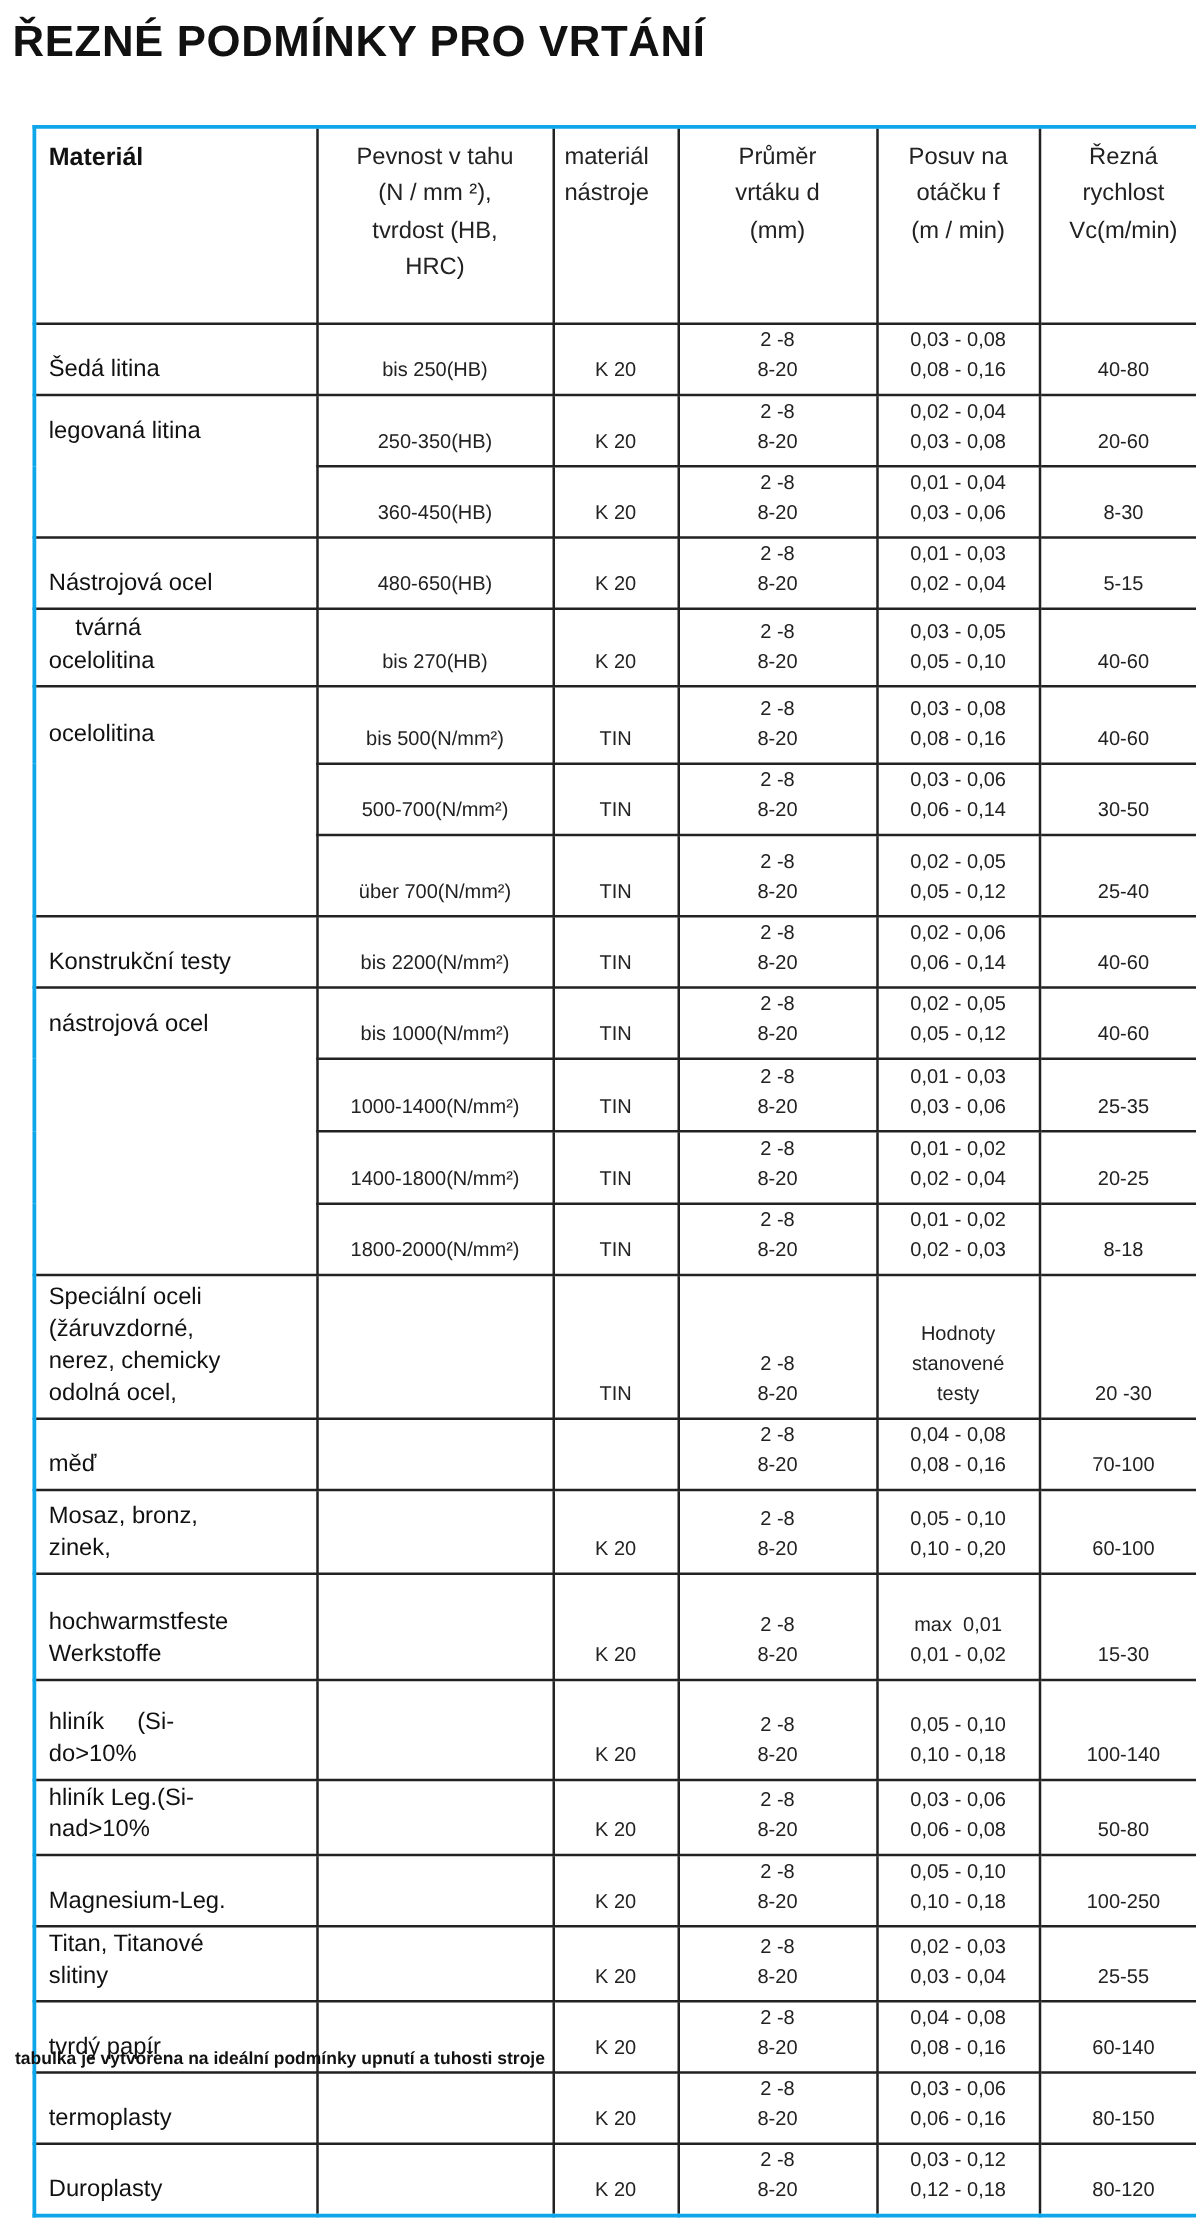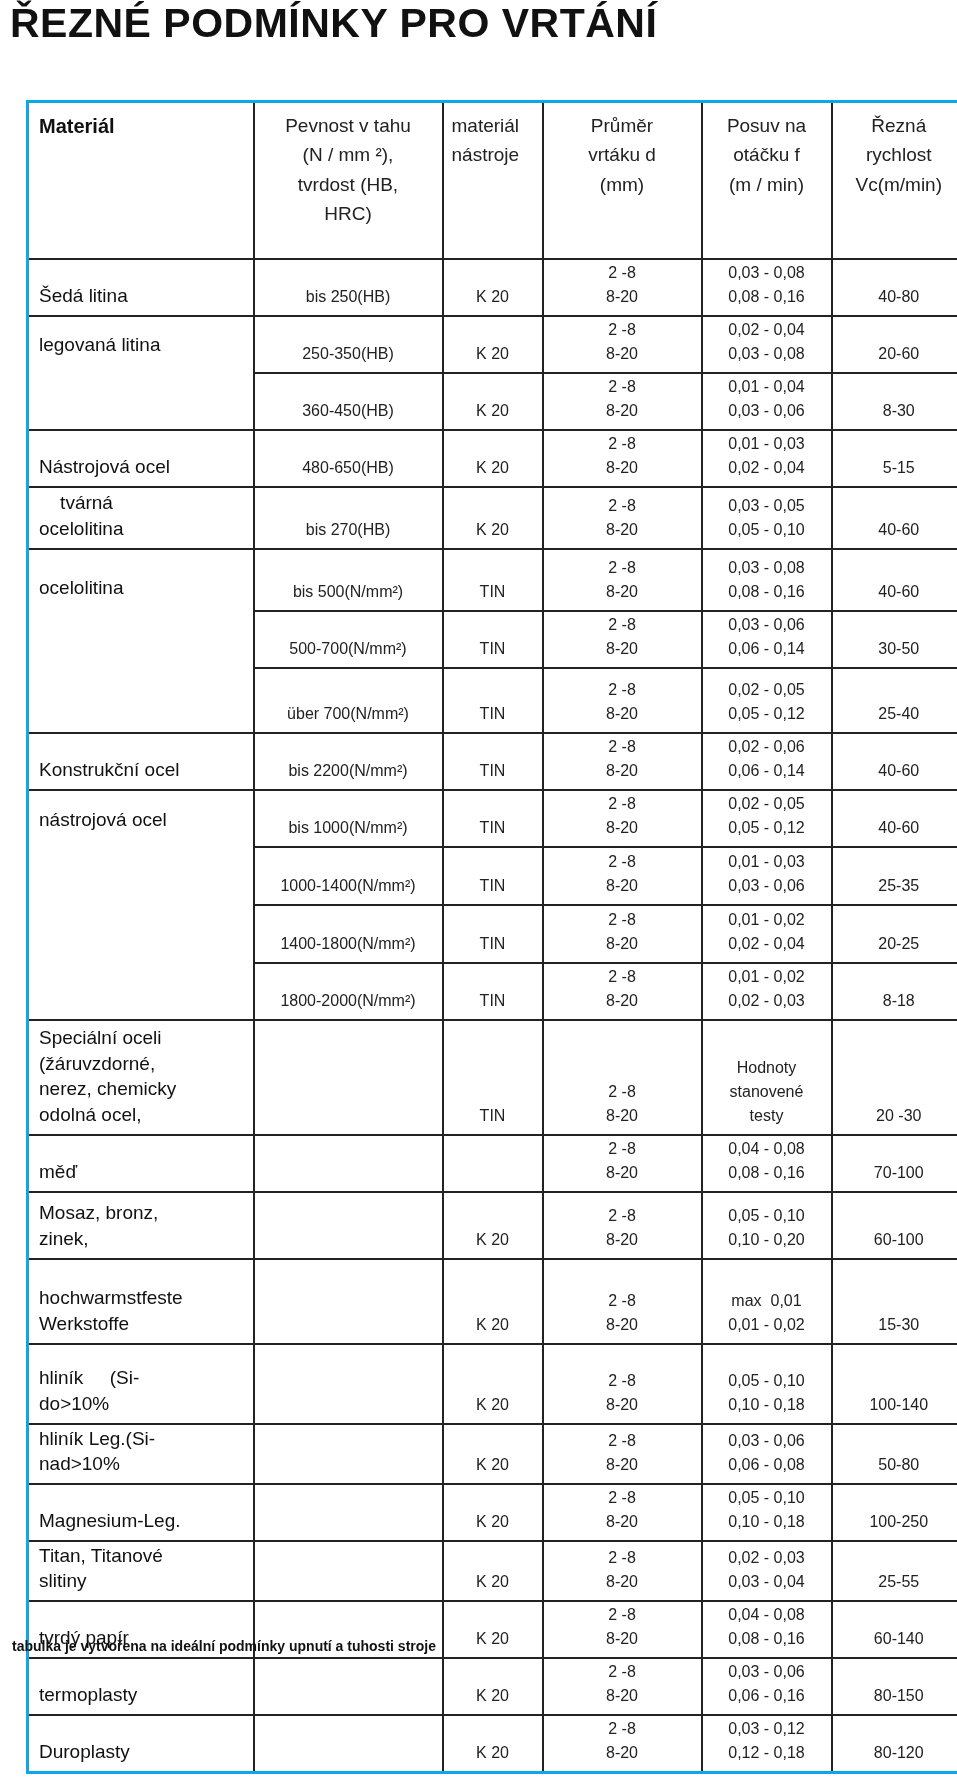--- a/index.html
+++ b/index.html
@@ -3,22 +3,22 @@
 <meta charset="utf-8">
 <style>
   html,body{margin:0;padding:0;}
   body{
     width:957px;height:1785px;position:relative;
     background:#ffffff;color:#1a1a1a;
     font-family:"Liberation Sans","DejaVu Sans",sans-serif;
     -webkit-font-smoothing:antialiased;
   }
   .title{
-    position:absolute;left:10px;top:0;
-    font-size:41px;font-weight:bold;letter-spacing:0.5px;
+    position:absolute;left:10px;top:14px;
+    font-size:35px;font-weight:bold;letter-spacing:0.5px;
     color:#111;white-space:nowrap;
   }
   table.ct{
     position:absolute;left:26px;top:100px;
     width:939px;border-collapse:collapse;table-layout:fixed;
     border:3px solid #0ea5e9;
   }
   table.ct th, table.ct td{
     border:2px solid #222;
     overflow:hidden;
@@ -163,21 +163,21 @@
       <tr style="height: 65px;">
         <td class="val">über 700(N/mm²)</td>
         <td class="val">TIN</td>
         <td class="val">2 -8
 8-20</td>
         <td class="val">0,02 - 0,05
 0,05 - 0,12</td>
         <td class="val">25-40</td>
       </tr>
       <tr style="height: 55px;">
-        <td class="mat">Konstrukční ocel</td>
+        <td class="mat">Konstrukční testy</td>
         <td class="val">bis 2200(N/mm²)</td>
         <td class="val">TIN</td>
         <td class="val">2 -8
 8-20</td>
         <td class="val">0,02 - 0,06
 0,06 - 0,14</td>
         <td class="val">40-60</td>
       </tr>
       <tr style="height: 53px;">
         <td class="mat" rowspan="4"><div class="anchor" style="height: 41px;">nástrojová ocel</div></td>

